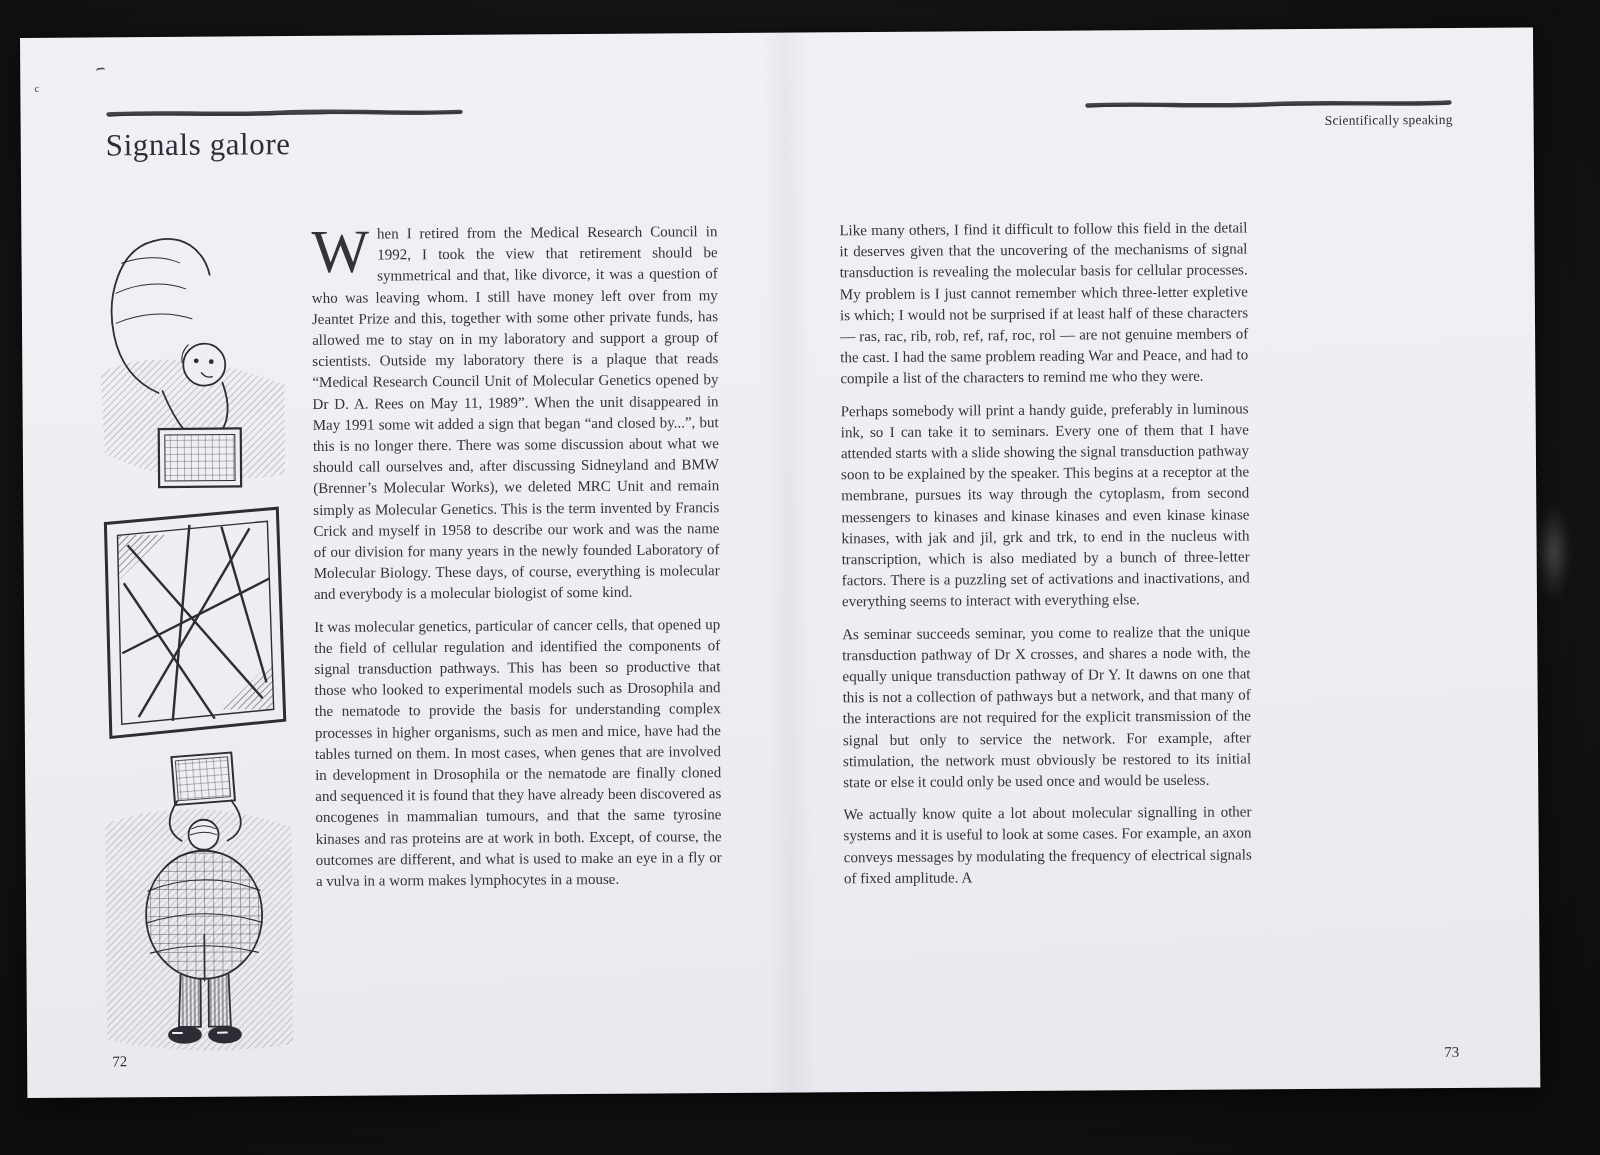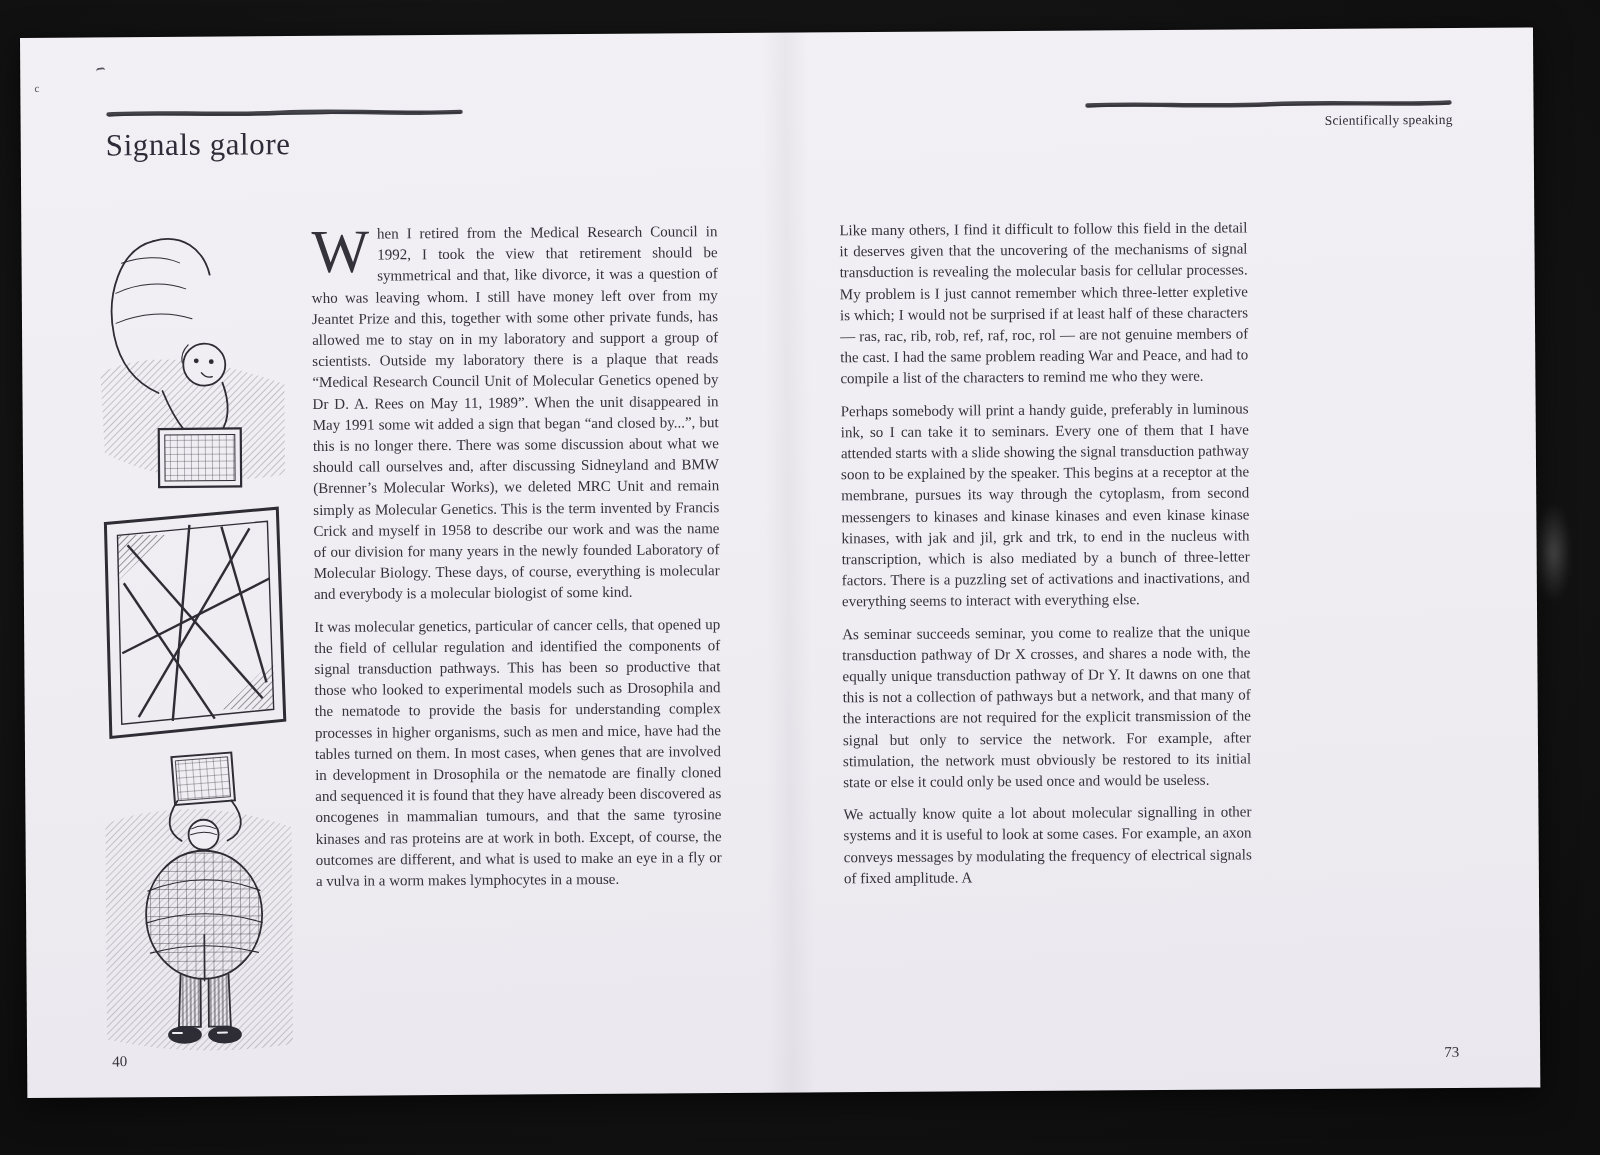--- a/index.html
+++ b/index.html
@@ -166,16 +166,16 @@
       <p class="body-par">It was molecular genetics, particular of cancer cells, that opened up the field of cellular regulation and identified the components of signal transduction pathways. This has been so productive that those who looked to experimental models such as Drosophila and the nematode to provide the basis for understanding complex processes in higher organisms, such as men and mice, have had the tables turned on them. In most cases, when genes that are involved in development in Drosophila or the nematode are finally cloned and sequenced it is found that they have already been discovered as oncogenes in mammalian tumours, and that the same tyrosine kinases and ras proteins are at work in both. Except, of course, the outcomes are different, and what is used to make an eye in a fly or a vulva in a worm makes lymphocytes in a mouse.</p>
     </div>
 
     <div class="column column-right">
       <p class="body-par">Like many others, I find it difficult to follow this field in the detail it deserves given that the uncovering of the mechanisms of signal transduction is revealing the molecular basis for cellular processes. My problem is I just cannot remember which three-letter expletive is which; I would not be surprised if at least half of these characters — ras, rac, rib, rob, ref, raf, roc, rol — are not genuine members of the cast. I had the same problem reading War and Peace, and had to compile a list of the characters to remind me who they were.</p>
       <p class="body-par">Perhaps somebody will print a handy guide, preferably in luminous ink, so I can take it to seminars. Every one of them that I have attended starts with a slide showing the signal transduction pathway soon to be explained by the speaker. This begins at a receptor at the membrane, pursues its way through the cytoplasm, from second messengers to kinases and kinase kinases and even kinase kinase kinases, with jak and jil, grk and trk, to end in the nucleus with transcription, which is also mediated by a bunch of three-letter factors. There is a puzzling set of activations and inactivations, and everything seems to interact with everything else.</p>
       <p class="body-par">As seminar succeeds seminar, you come to realize that the unique transduction pathway of Dr X crosses, and shares a node with, the equally unique transduction pathway of Dr Y. It dawns on one that this is not a collection of pathways but a network, and that many of the interactions are not required for the explicit transmission of the signal but only to service the network. For example, after stimulation, the network must obviously be restored to its initial state or else it could only be used once and would be useless.</p>
       <p class="body-par">We actually know quite a lot about molecular signalling in other systems and it is useful to look at some cases. For example, an axon conveys messages by modulating the frequency of electrical signals of fixed amplitude. A</p>
     </div>
 
-    <div class="page-number pn-left">40</div>
+    <div class="page-number pn-left">72</div>
     <div class="page-number pn-right">73</div>
   </div>
 </div>
 
 </body></html>

